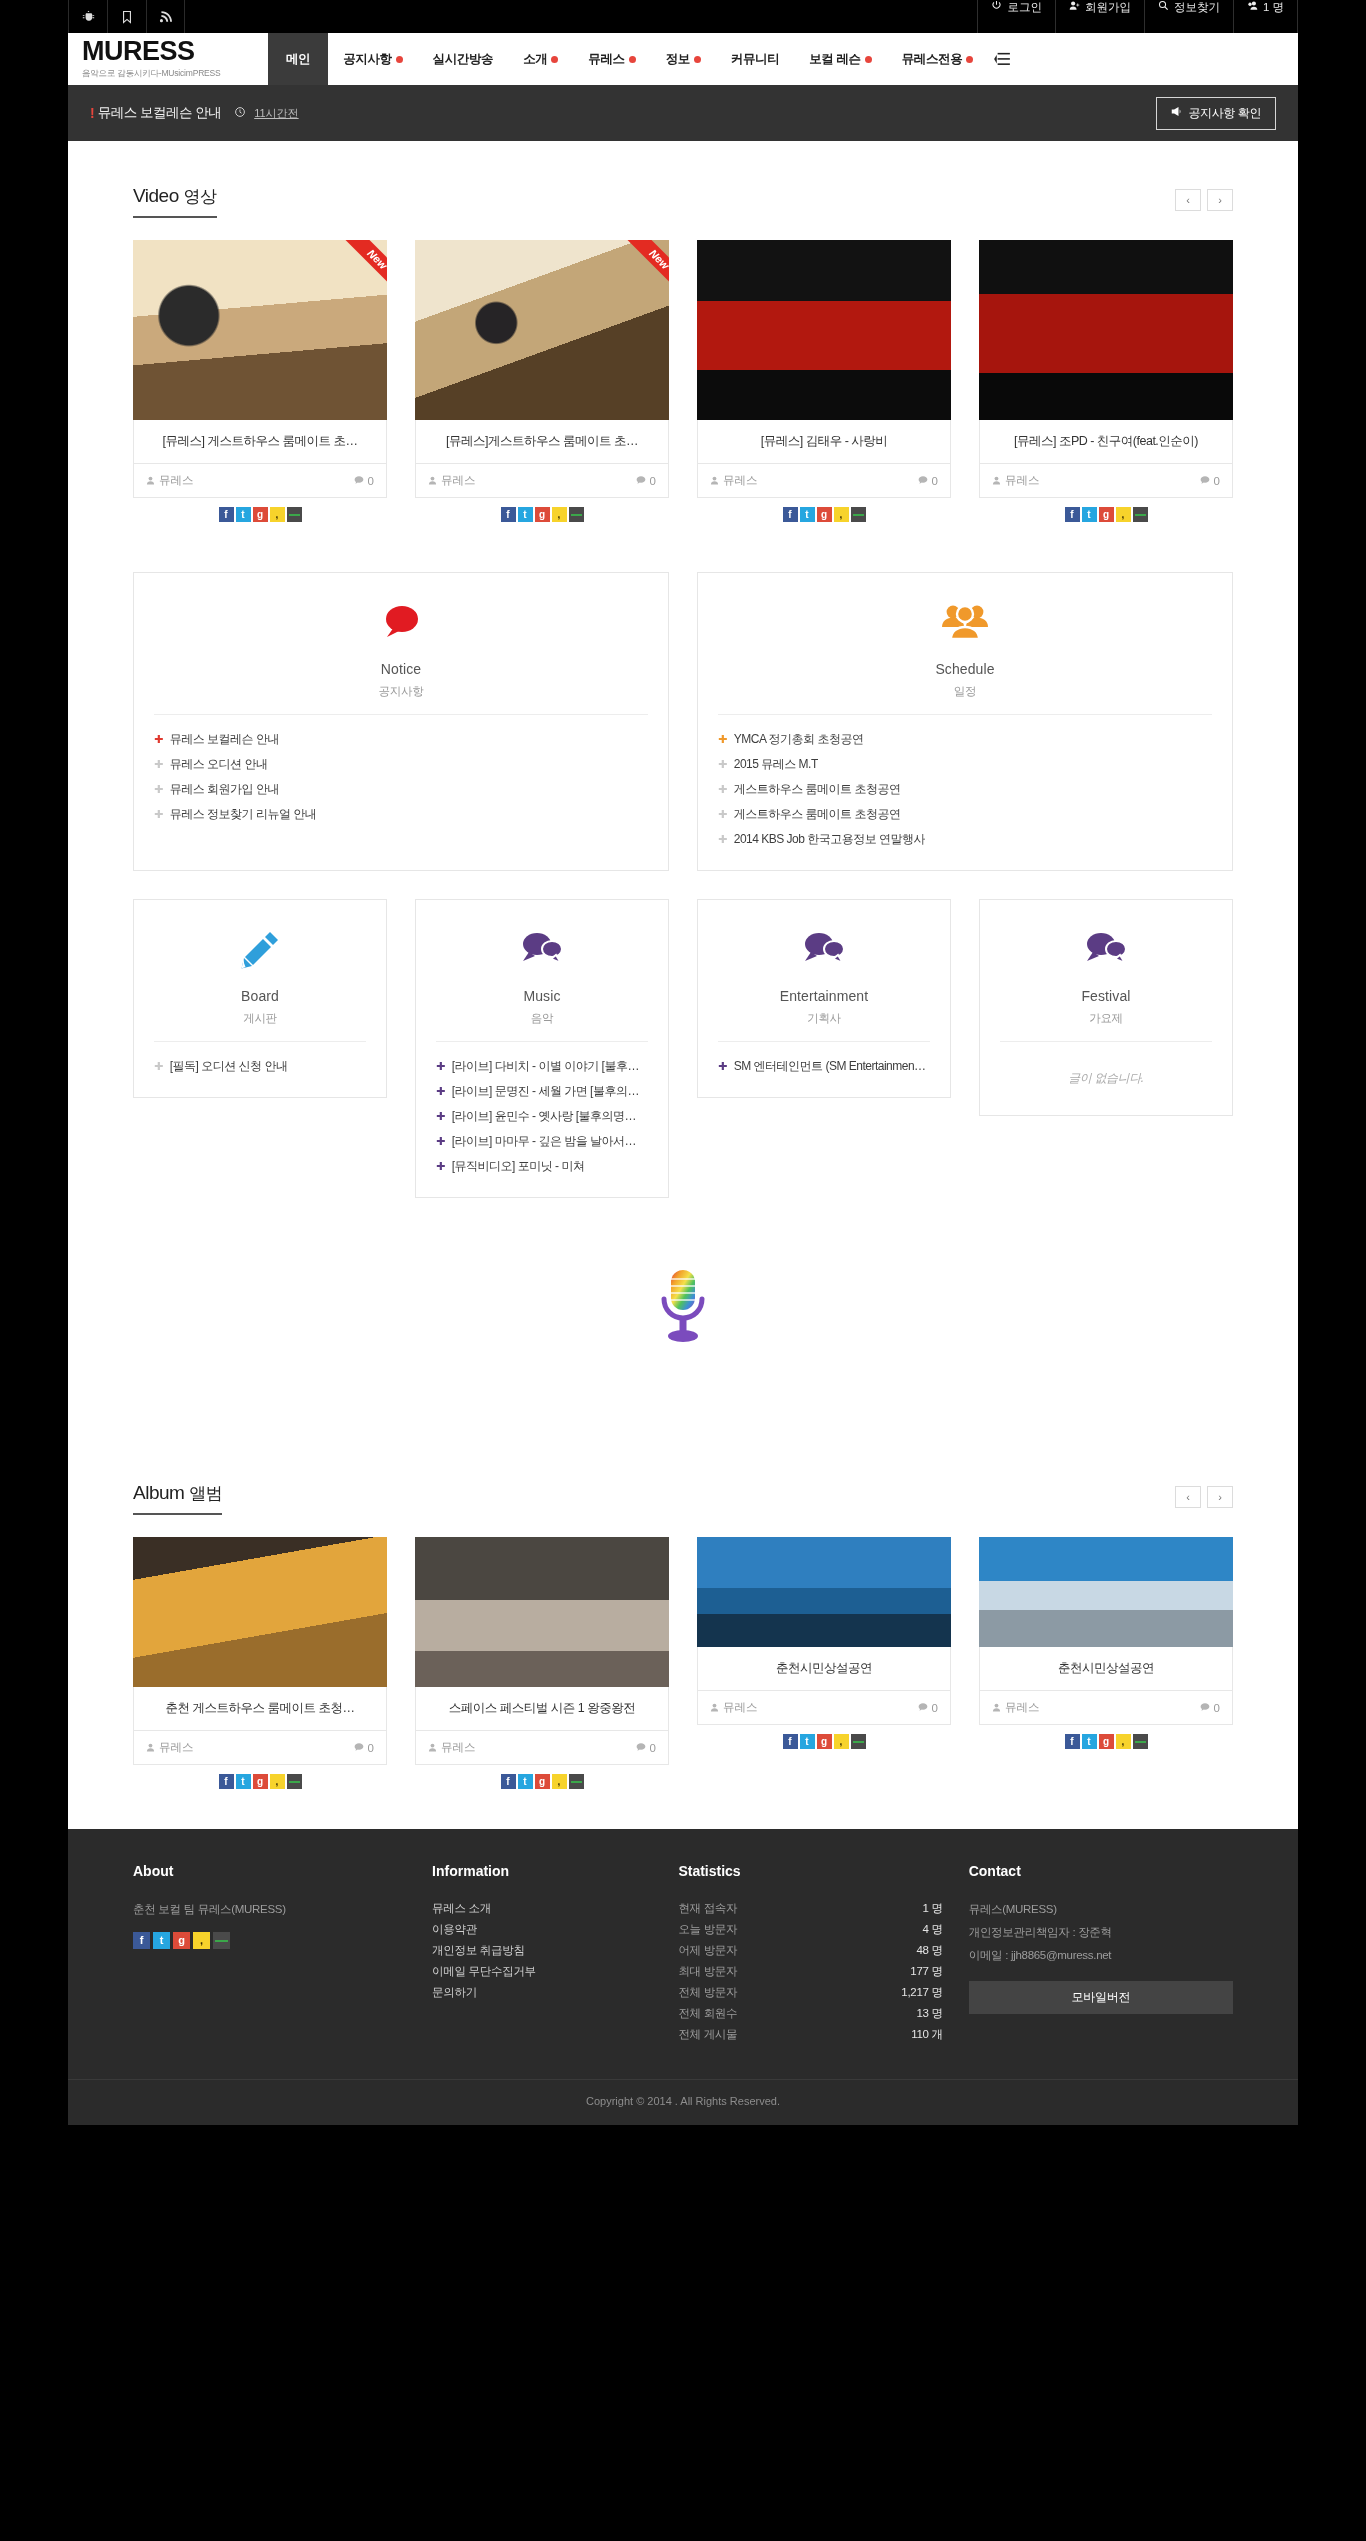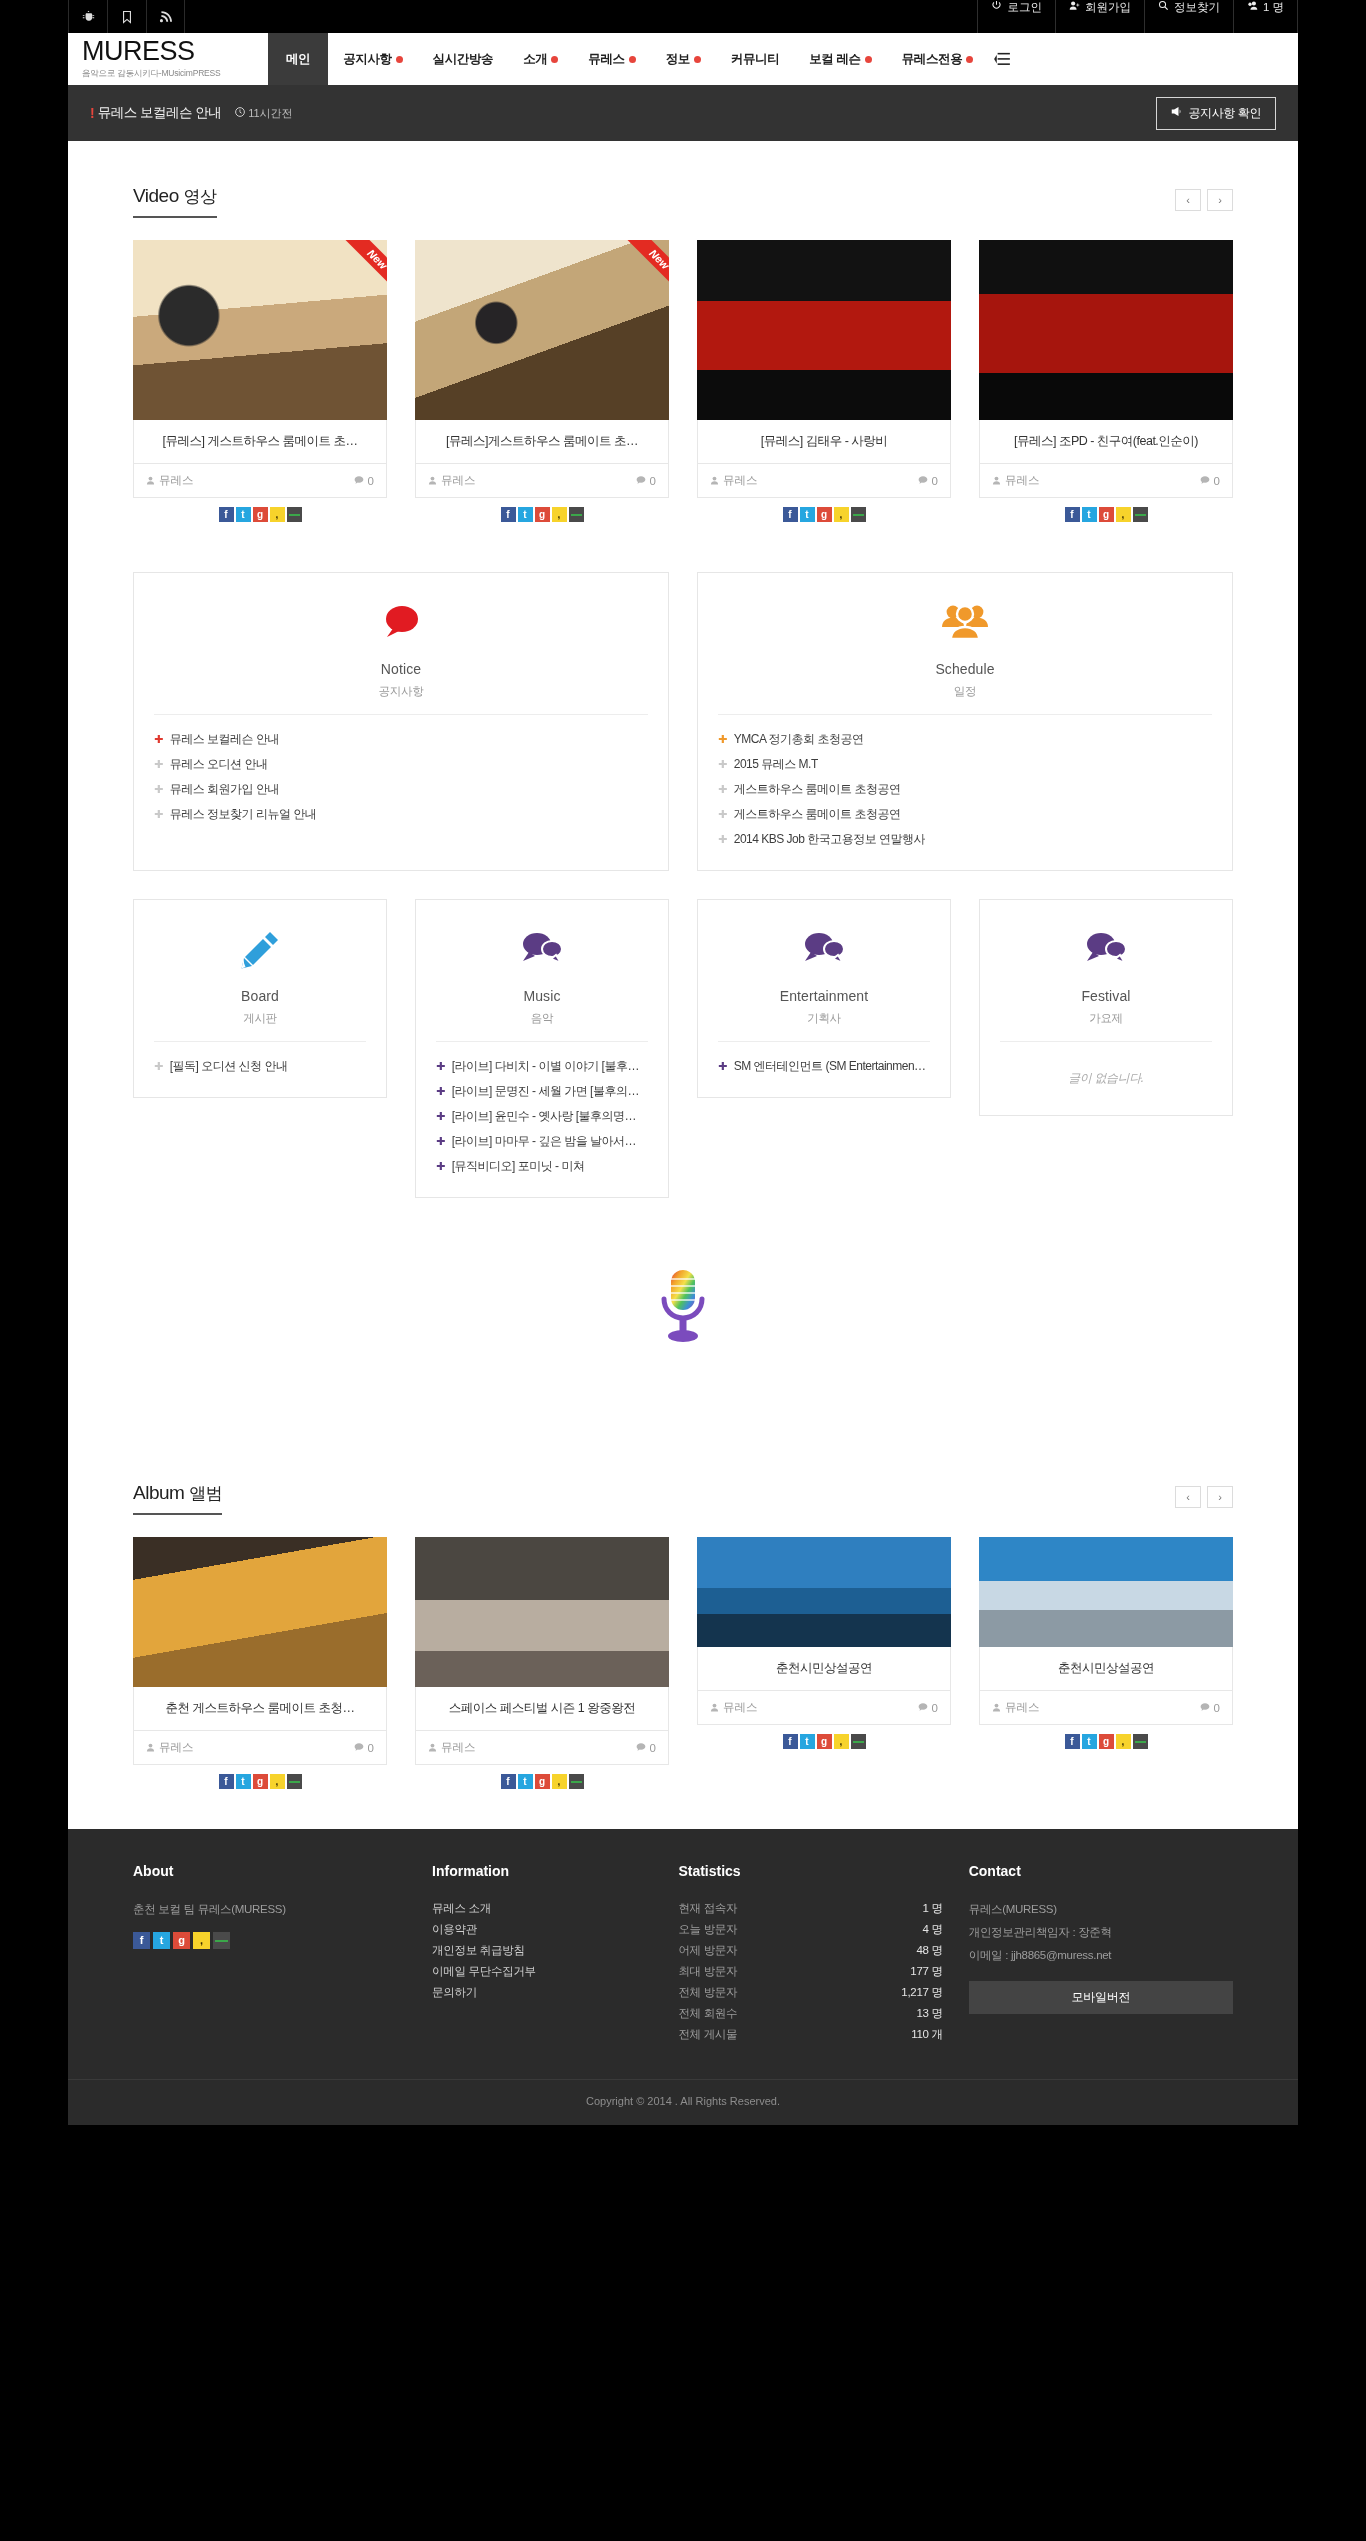--- a/index.html
+++ b/index.html
@@ -58,21 +58,21 @@
   }
   .brand {
     width: 200px; flex: none;
     display: flex; flex-direction: column;
     justify-content: center;
     padding-left: 14px;
     cursor: pointer;
   }
   .brand-name {
     font-size: 27px;
-    font-weight: 400;
+    font-weight: 700;
     letter-spacing: -0.5px;
     color: #111;
     line-height: 1;
     font-family: "Liberation Sans", "DejaVu Sans", sans-serif;
   }
   .brand-tag {
     font-size: 8.5px;
     color: #888;
     margin-top: 3px;
     letter-spacing: -0.2px;
@@ -107,21 +107,21 @@
     height: 56px;
     margin: 0 68px;
     display: flex; align-items: center;
     padding: 0 22px 0 22px;
     color: #eaeaea;
   }
   .ns-bang { color: #e7453c; font-weight: 700; font-size: 14px; margin-right: 3px; }
   .ns-title { font-size: 13.5px; color: #f2f2f2; letter-spacing: -0.5px; }
   .ns-time {
     font-size: 11px; color: #bdbdbd; margin-left: 14px;
-    display: inline-flex; align-items: center; gap: 3px;
+    display: inline-flex; align-items: center; gap: 9px; text-decoration: underline;
   }
   .ns-spacer { flex: 1; }
   .ns-btn {
     border: 1px solid #d6d6d6;
     color: #fff;
     background: transparent;
     font-size: 12px;
     padding: 7px 14px;
     display: inline-flex; align-items: center; gap: 5px;
     letter-spacing: -0.4px;

